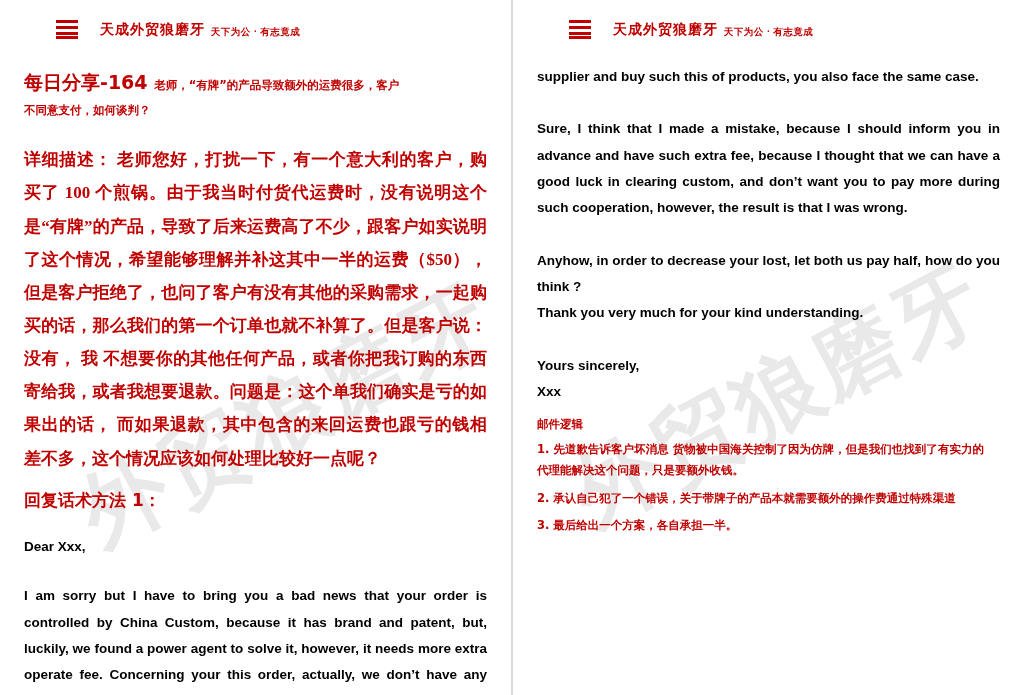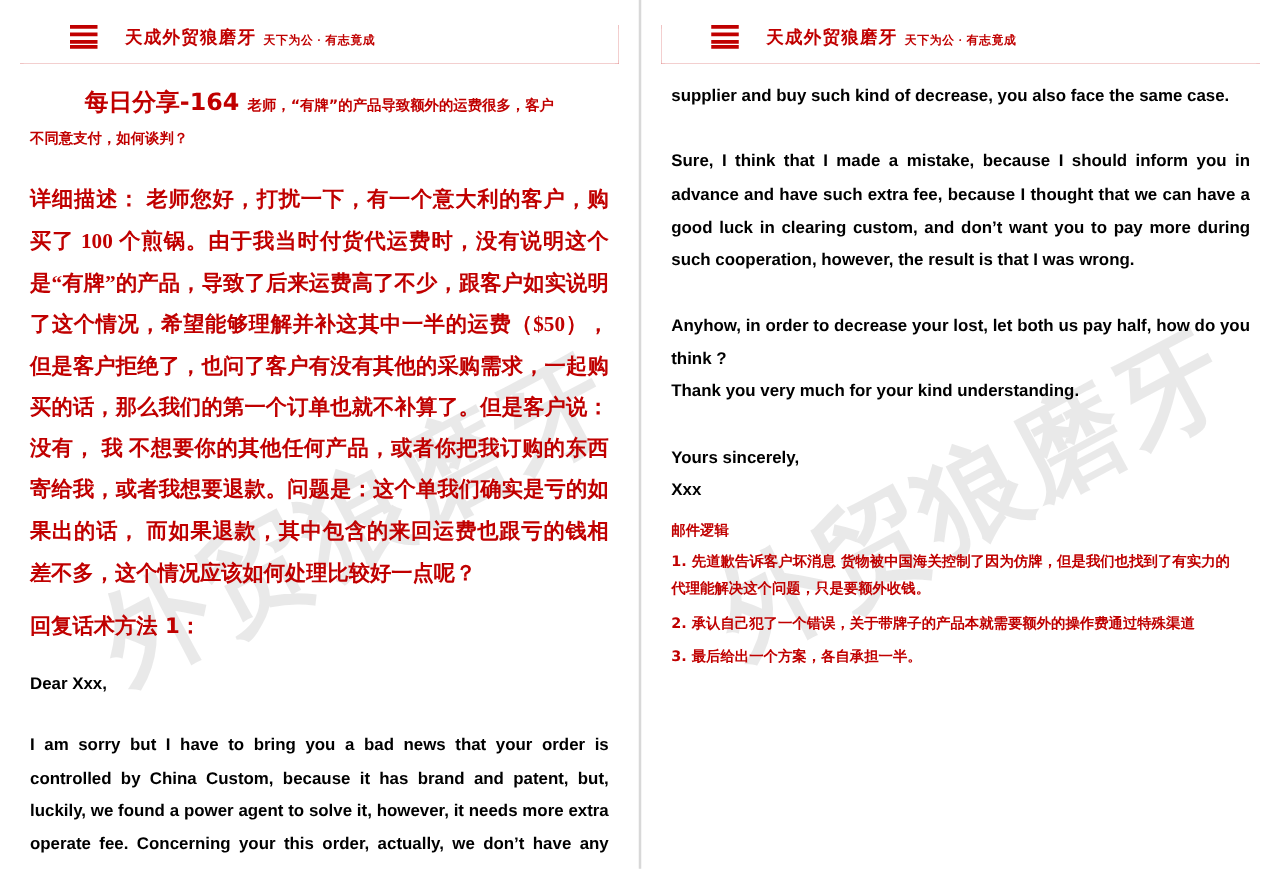--- a/index.html
+++ b/index.html
@@ -108,21 +108,20 @@
     position: relative;
     z-index: 2;
   }
   .headline {
     margin: 6px 0 0 0;
     color: #c00000;
     font-size: 19px;
     font-weight: bold;
     line-height: 1.35;
     font-family: "DejaVu Sans", sans-serif;
-    text-align: center;
   }
   .headline .sub {
     font-size: 11.5px;
     font-weight: bold;
   }
   .red-q {
     margin: 6px 0 0 0;
     color: #c00000;
     font-size: 11.5px;
     font-weight: bold;
@@ -264,21 +263,21 @@
       <div class="lh-tick-r"></div>
       <div class="lh-center"></div>
       <div class="lh-logo">
         <span class="lh-mark"></span>
         <span class="lh-name">天成外贸狼磨牙</span>
       </div>
       <div class="lh-slogan">天下为公 · 有志竟成</div>
     </div>
 
     <div class="content">
-      <div class="en-para first">supplier and buy such kind of decrease, you also face the same case.</div>
+      <div class="en-para first">supplier and buy such this of products, you also face the same case.</div>
 
       <div class="en-para">Sure, I think that I made a mistake, because I should inform you in advance and have such extra fee, because I thought that we can have a good luck in clearing custom, and don’t want you to pay more during such cooperation, however, the result is that I was wrong.</div>
 
       <div class="en-para">Anyhow, in order to decrease your lost, let both us pay half, how do you think ?</div>
       <div class="en-line">Thank you very much for your kind understanding.</div>
 
       <div class="en-para">Yours sincerely,</div>
       <div class="en-line">Xxx</div>
 
       <div class="red-label">邮件逻辑</div>

